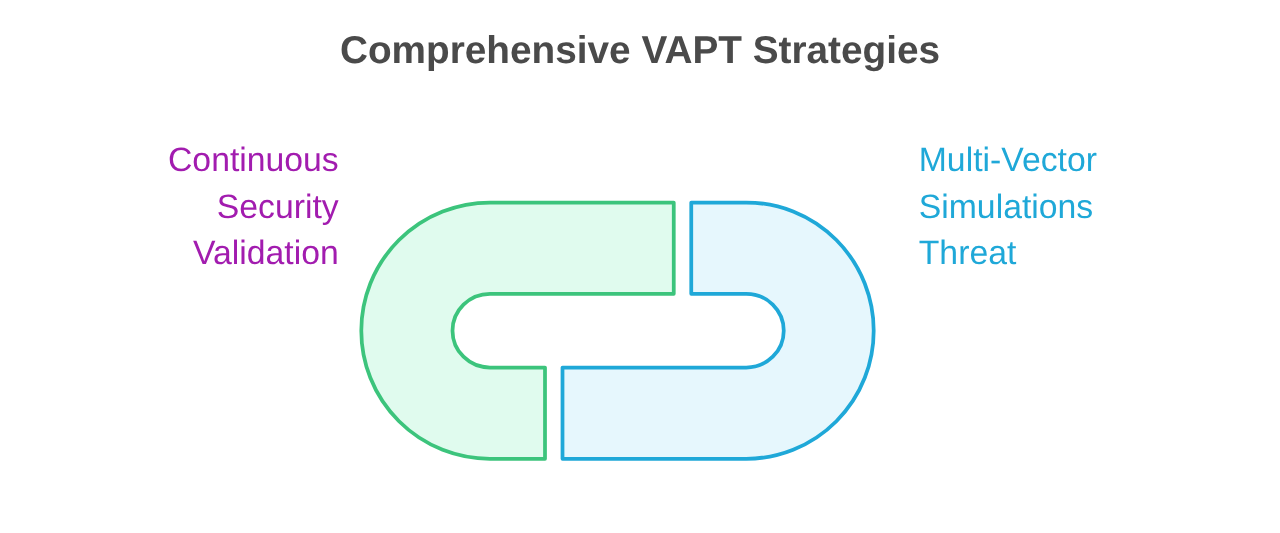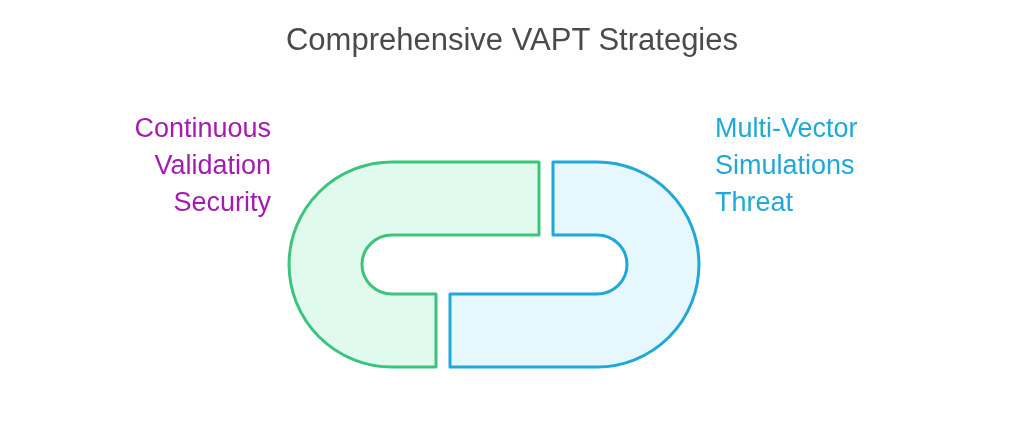--- a/index.html
+++ b/index.html
@@ -14,57 +14,57 @@
       overflow: hidden;
       font-family: "Liberation Sans", "DejaVu Sans", sans-serif;
     }
     .title {
       position: absolute;
       left: 0;
       top: 22px;
       width: 1024px;
       text-align: center;
       font-size: 31px;
-      font-weight: normal;
+      font-weight: bold;
       color: #4a4a4a;
       letter-spacing: 0px;
     }
     .label {
       position: absolute;
       font-size: 27px;
       line-height: 37px;
     }
     .label span { display: block; }
     .label-left {
       right: 753px;
       top: 110px;
       text-align: right;
       color: #a21caf;
     }
     .label-right {
-      left: 715px;
+      left: 735px;
       top: 110px;
       text-align: left;
       color: #1fa8d8;
     }
     .diagram {
       position: absolute;
       left: 0;
       top: 0;
     }
   </style>
 </head>
 <body>
 
 <div class="title">Comprehensive VAPT Strategies</div>
 
 <div class="label label-left">
   <span>Continuous</span>
+  <span>Security</span>
   <span>Validation</span>
-  <span>Security</span>
 </div>
 
 <div class="label label-right">
   <span>Multi-Vector</span>
   <span>Simulations</span>
   <span>Threat</span>
 </div>
 
 <svg class="diagram" width="1024" height="426" viewBox="0 0 1024 426">
 

